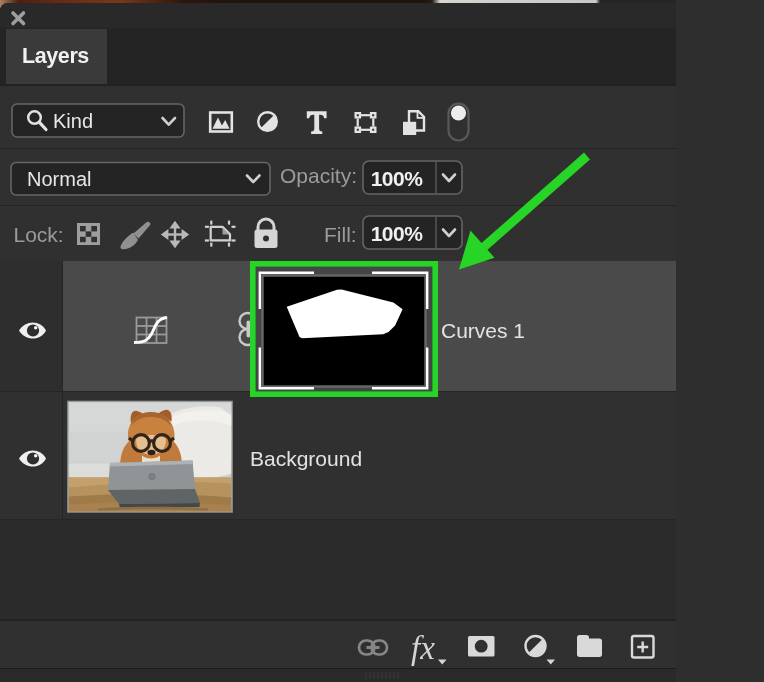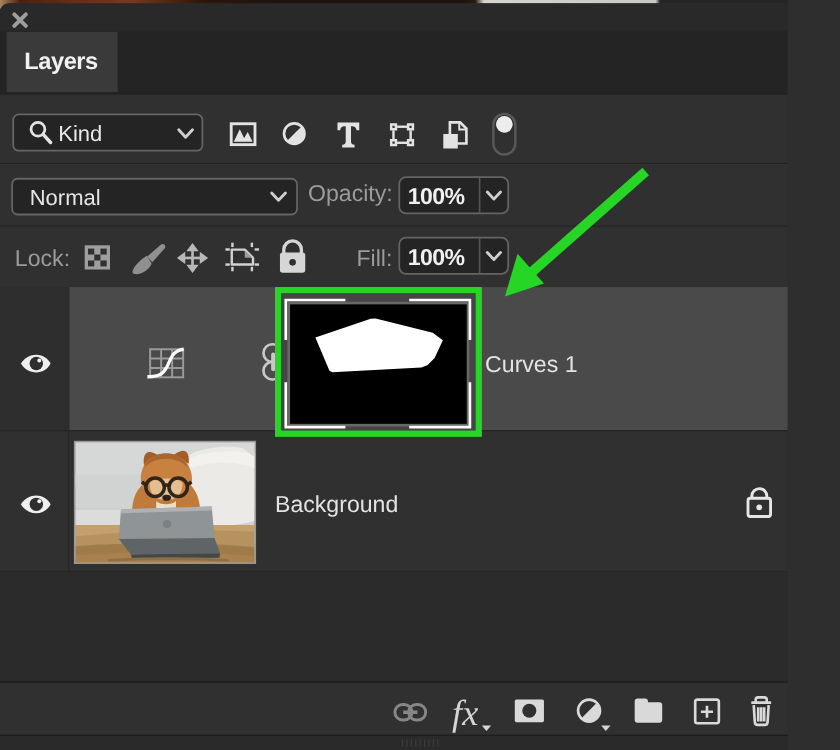--- a/index.html
+++ b/index.html
@@ -1,17 +1,17 @@
 <!DOCTYPE html>
 <html><head>
 <meta charset="utf-8">
 <style>
   html,body{margin:0;padding:0;background:#2e2e2e;}
   #page{position:relative;width:676px;height:682px;overflow:hidden;
-        font-family:"Liberation Sans",sans-serif;padding-left:40px;}
+        font-family:"Liberation Sans",sans-serif;}
   .abs{position:absolute;}
 </style>
 </head>
 <body>
 <div id="page">
 
   <div class="abs" style="left:0;top:0;width:764px;height:8px;background:linear-gradient(90deg,#a8845c 0px,#4e2012 18px,#6b2d15 70px,#7a371a 120px,#2b160b 185px,#20130e 250px,#20130e 420px,#281a10 432px,#d6d4cf 440px,#c9c8c4 596px,#252525 600px,#252525 764px);"></div>
 
   <div class="abs" style="left:0;top:3px;width:764px;height:679px;background:#2e2e2e;border-radius:8px 8px 0 0;overflow:hidden;">
 

